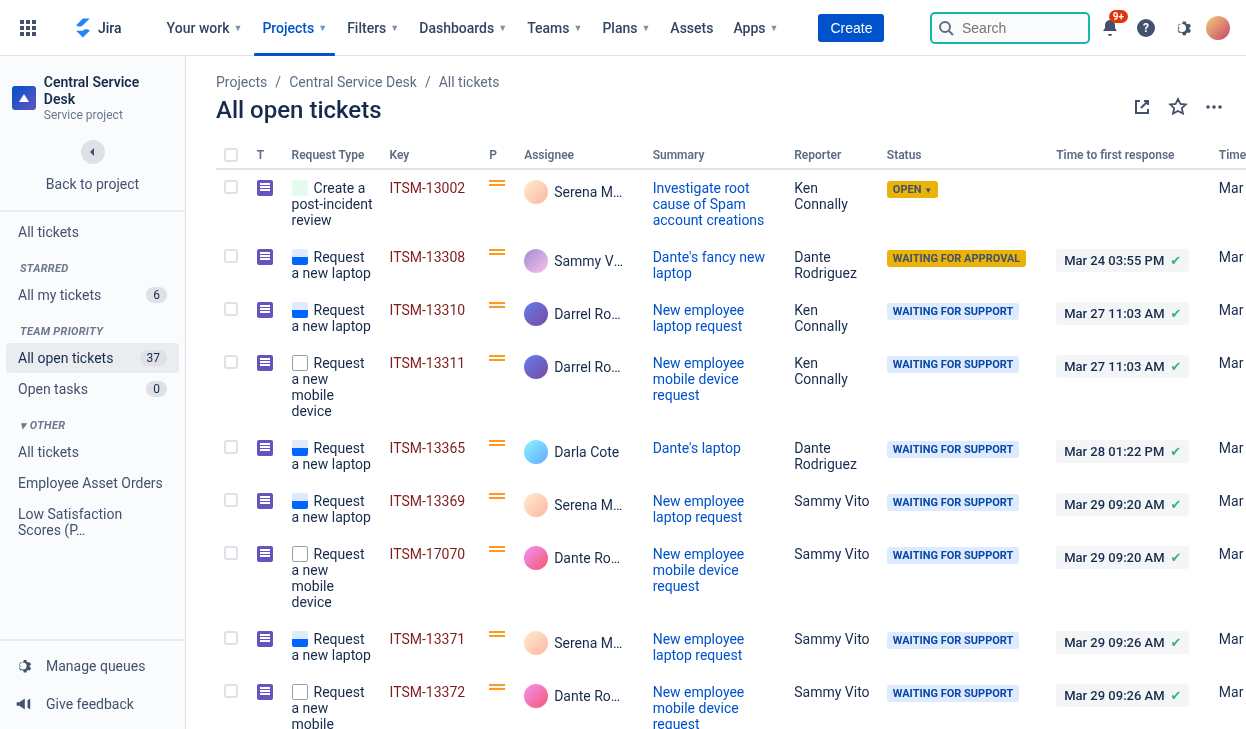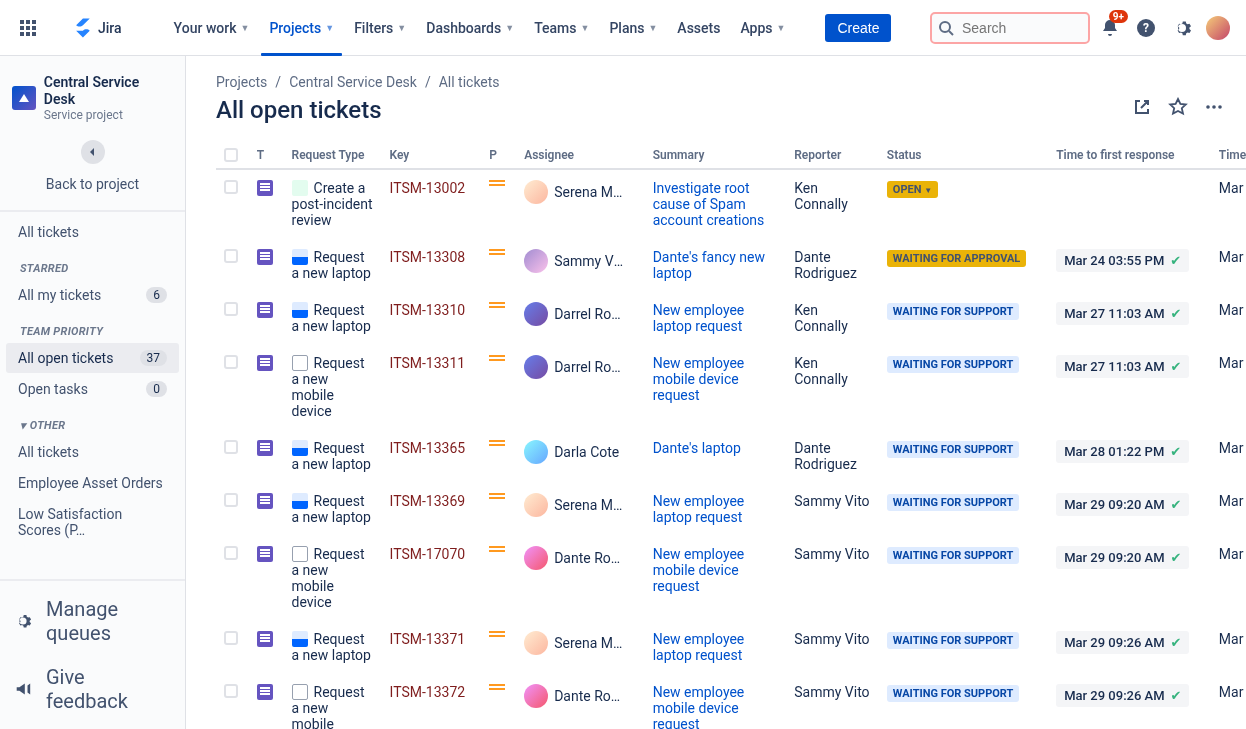--- a/index.html
+++ b/index.html
@@ -4,29 +4,29 @@
 <style>
 * { box-sizing: border-box; margin: 0; padding: 0; }
 body { font-family: -apple-system, BlinkMacSystemFont, "Segoe UI", Roboto, sans-serif; font-size: 14px; color: #172B4D; background: #fff; }
 
 
 .topnav { display: flex; align-items: center; height: 56px; padding: 0 12px; border-bottom: 1px solid #dfe1e6; }
 .topnav-left { display: flex; align-items: center; gap: 20px; }
 .app-switcher { width: 32px; height: 32px; display: flex; align-items: center; justify-content: center; border-radius: 3px; cursor: pointer; }
 .logo { display: flex; align-items: center; gap: 4px; font-weight: 500; color: #253858; padding: 0 8px; }
 .logo-icon { color: #2684FF; }
-.nav-items { display: flex; align-items: center; gap: 4px; margin-left: 16px; }
+.nav-items { display: flex; align-items: center; gap: 4px; margin-left: 9px; }
 .nav-item { display: flex; align-items: center; gap: 4px; padding: 6px 8px; border-radius: 3px; cursor: pointer; color: #344563; font-weight: 500; font-size: 14px; }
 .nav-item.active { color: #0052CC; position: relative; }
 .nav-item.active::after { content: ""; position: absolute; left: 0; right: 0; bottom: -14px; height: 3px; background: #0052CC; border-radius: 1px; }
 .chev { font-size: 9px; opacity: 0.6; }
 .create-btn { background: #0052CC; color: #fff; border: none; padding: 6px 12px; border-radius: 3px; font-weight: 500; font-size: 14px; cursor: pointer; margin-left: 12px; }
 .topnav-right { margin-left: auto; display: flex; align-items: center; gap: 4px; }
 .search-box { position: relative; }
-.search-box input { width: 160px; height: 32px; padding: 0 8px 0 30px; border: 2px solid #fca5a5; border-radius: 5px; font-size: 14px; background: #fafbfc; }
+.search-box input { width: 160px; height: 32px; padding: 0 8px 0 30px; border: 2px solid #14b8a6; border-radius: 5px; font-size: 14px; background: #fafbfc; }
 .search-icon-pos { position: absolute; left: 8px; top: 8px; color: #5e6c84; }
 .icon-btn { width: 32px; height: 32px; display: flex; align-items: center; justify-content: center; border-radius: 50%; cursor: pointer; color: #344563; position: relative; }
 .badge-red { position: absolute; top: -2px; right: -2px; background: #DE350B; color: #fff; font-size: 10px; font-weight: 700; padding: 1px 4px; border-radius: 8px; }
 .avatar-sm { width: 24px; height: 24px; border-radius: 50%; background: linear-gradient(135deg,#f5cd79,#c44569); }
 
 
 .layout { display: flex; height: calc(100vh - 56px); }
 .sidebar { width: 186px; border-right: 1px solid #dfe1e6; background: #FAFBFC; display: flex; flex-direction: column; overflow-y: auto; }
 .sb-header { display: flex; align-items: center; gap: 8px; padding: 18px 12px 8px 12px; }
 .project-avatar { width: 24px; height: 24px; border-radius: 3px; background: linear-gradient(135deg,#0052CC,#6554C0); display: flex; align-items: center; justify-content: center; color: #fff; }
@@ -34,21 +34,21 @@
 .project-type { font-size: 12px; color: #6B778C; }
 .sb-back { display: flex; align-items: center; gap: 12px; padding: 10px 12px; cursor: pointer; font-size: 14px; color: #42526E; flex-direction: column; }
 .sb-back-icon { width: 24px; height: 24px; border-radius: 50%; background: #dfe1e6; display: flex; align-items: center; justify-content: center; color: #42526E; }
 .sb-hr { height: 2px; background: #ebecf0; margin: 8px 0 4px 0; }
 .sb-item { display: flex; align-items: center; justify-content: space-between; padding: 7px 12px; font-size: 14px; color: #42526E; cursor: pointer; border-radius: 3px; margin: 1px 6px; }
 .sb-item.selected { background: #ebecf0; color: #172B4D; }
 .sb-section { font-size: 11px; font-weight: 700; color: #6B778C; padding: 14px 12px 4px 20px; letter-spacing: 0.3px; font-style: italic; }
 .sb-section.collapsible { display: flex; align-items: center; gap: 4px; }
 .sb-count { background: #dfe1e6; color: #172B4D; font-size: 12px; padding: 1px 7px; border-radius: 8px; font-weight: 400; }
 .sb-bottom { margin-top: auto; border-top: 2px solid #ebecf0; padding: 6px 0; }
-.sb-bottom-item { display: flex; align-items: center; gap: 14px; padding: 10px 14px; font-size: 20px; color: #42526E; cursor: pointer; }
+.sb-bottom-item { display: flex; align-items: center; gap: 14px; padding: 10px 14px; font-size: 14px; color: #42526E; cursor: pointer; }
 
 
 .main { flex: 1; overflow: auto; padding: 18px 0 0 30px; }
 .breadcrumbs { font-size: 14px; color: #5E6C84; display: flex; gap: 8px; align-items: center; }
 .breadcrumbs a { color: #5E6C84; text-decoration: none; }
 .page-header { display: flex; align-items: center; justify-content: space-between; padding-right: 16px; }
 .page-title { font-size: 24px; font-weight: 500; color: #172B4D; margin-top: 6px; }
 .page-actions { display: flex; align-items: center; gap: 4px; color: #42526E; }
 
 

